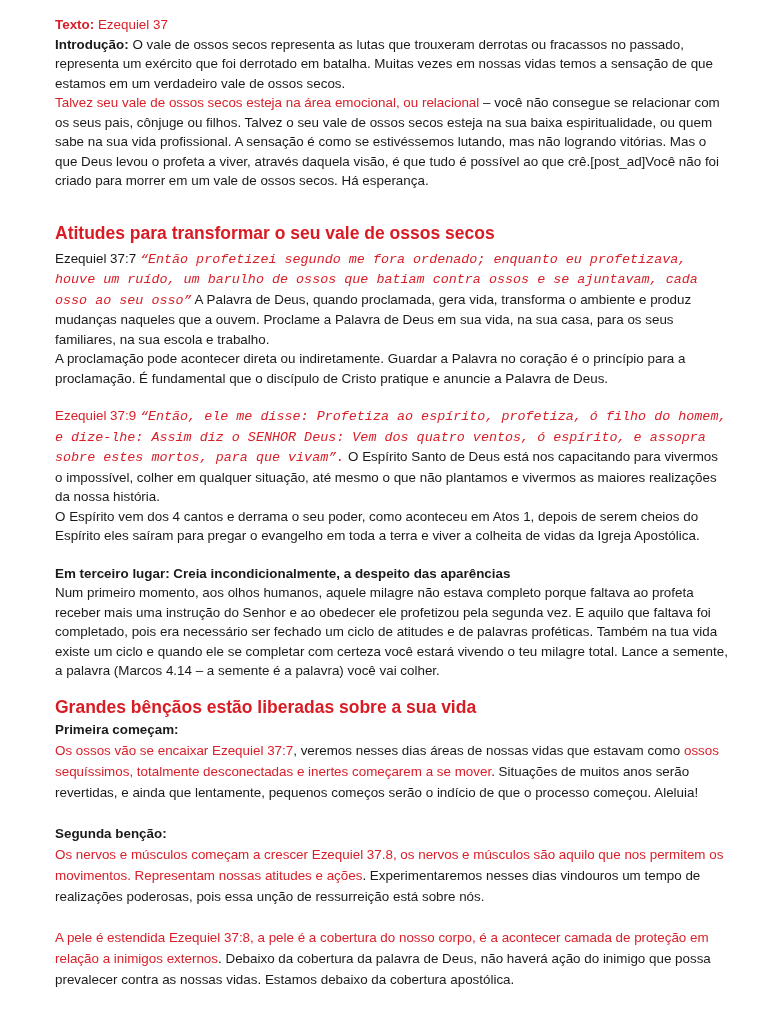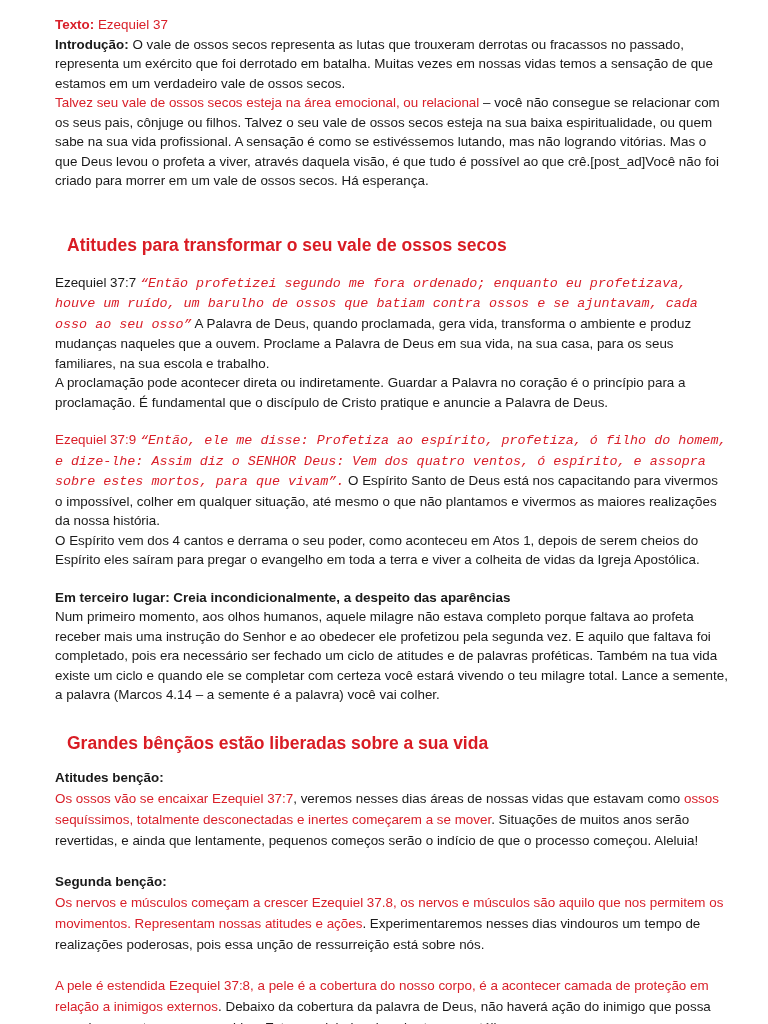--- a/index.html
+++ b/index.html
@@ -9,21 +9,21 @@
     color: #1a1a1a;
     font-size: 13.4px;
     line-height: 19.5px;
   }
   .page { position: relative; padding: 15px 40px 0 55px; }
   .red { color: #d9202a; }
   .b { font-weight: bold; }
   .i { font-style: italic; font-family: Liberation Mono, monospace; }
   p { margin: 0; }
   h2 {
-    margin: 12px; font-size: 17.5px; font-weight: bold; color: #d91c24;
+    margin: 0; font-size: 17.5px; font-weight: bold; color: #d91c24;
     line-height: 24px;
   }
   .gap-s { height: 18px; }
 </style>
 </head>
 <body>
 
 <div class="page">
 
   <p class="red">
@@ -52,21 +52,21 @@
   <p>O Espírito vem dos 4 cantos e derrama o seu poder, como aconteceu em Atos 1, depois de serem cheios do Espírito eles saíram para pregar o evangelho em toda a terra e viver a colheita de vidas da Igreja Apostólica.</p>
 
   <div class="gap-s"></div>
   <p class="b">Em terceiro lugar: Creia incondicionalmente, a despeito das aparências</p>
   <p>Num primeiro momento, aos olhos humanos, aquele milagre não estava completo porque faltava ao profeta receber mais uma instrução do Senhor e ao obedecer ele profetizou pela segunda vez. E aquilo que faltava foi completado, pois era necessário ser fechado um ciclo de atitudes e de palavras proféticas. Também na tua vida existe um ciclo e quando ele se completar com certeza você estará vivendo o teu milagre total. Lance a semente, a palavra (Marcos 4.14 – a semente é a palavra) você vai colher.</p>
 
   <div style="height:14px"></div>
   <h2>Grandes bênçãos estão liberadas sobre a sua vida</h2>
 
   <div style="line-height:21px">
-    <p class="b">Atitudes benção:</p>
+    <p class="b">Primeira começam:</p>
     <p>
       <span class="red">Os ossos vão se encaixar Ezequiel 37:7</span><span>, veremos nesses dias  áreas de nossas vidas que estavam como </span><span class="red">ossos sequíssimos, totalmente desconectadas e inertes começarem a se mover</span><span>. Situações de muitos anos serão revertidas, e ainda que lentamente, pequenos começos serão o indício de que o processo começou. Aleluia!</span>
     </p>
 
     <div style="height:20px"></div>
     <p class="b">Segunda benção:</p>
     <p>
       <span class="red">Os nervos e músculos começam a crescer Ezequiel 37.8, os nervos e músculos são aquilo que nos permitem os movimentos. Representam nossas atitudes e ações</span><span>. Experimentaremos nesses dias vindouros um tempo de realizações poderosas, pois essa unção de ressurreição está sobre nós.</span>
     </p>
 

